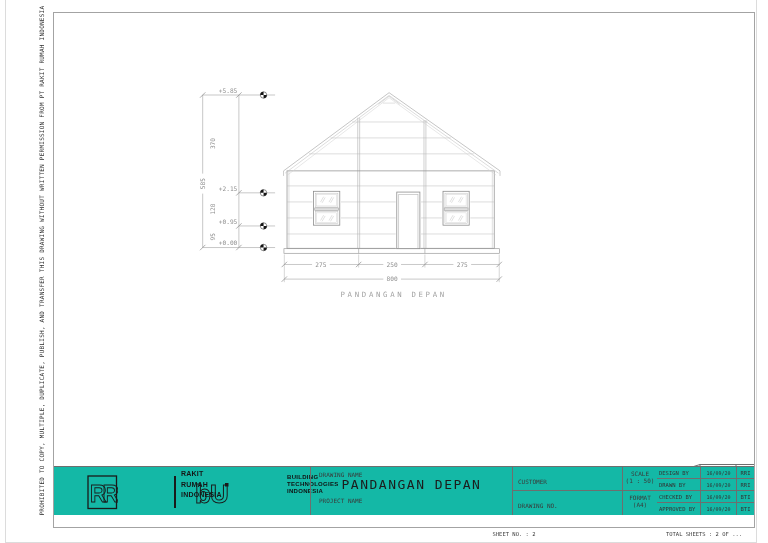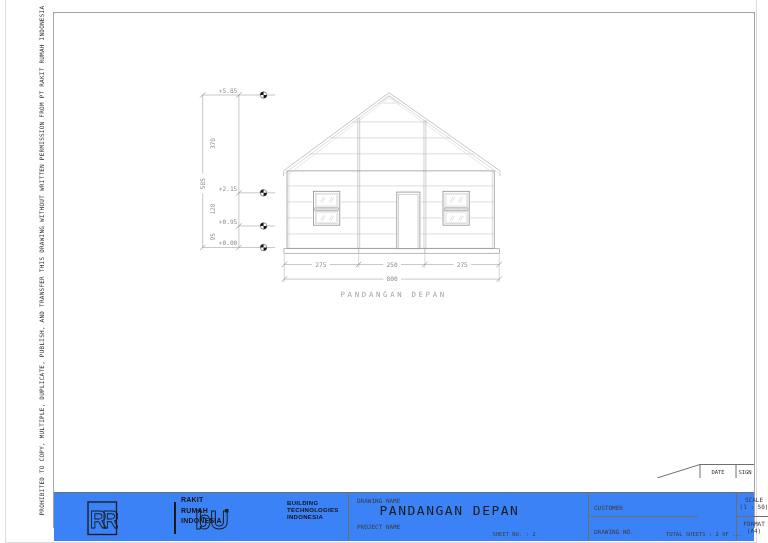--- a/index.html
+++ b/index.html
@@ -15,23 +15,23 @@
         font-size:6px;letter-spacing:.25px;color:#2e2e2e;white-space:nowrap;}
 
   .frame{position:absolute;left:53px;top:12px;width:700px;height:514px;
         border:1px solid #a3a3a3;}
 
   svg text{font-family:"DejaVu Sans Mono",monospace;}
   .dimtxt{font-size:8px;fill:#8f8f8f;}
   .vtitle{font-size:9.5px;letter-spacing:3.5px;fill:#a2a2a2;}
 
   
-  .tblock{position:absolute;left:54px;top:492px;width:700px;height:49px;
+  .tblock{position:absolute;left:54px;top:466px;width:700px;height:49px;
         border-top:1px solid #6e6e6e;box-sizing:border-box;display:flex;
-        background:#3b82f6;gap:38px;}
+        background:#14b8a6;}
   .tcell{box-sizing:border-box;position:relative;height:48px;}
   .bl{border-left:1px solid #6e6e6e;}
   .c-logos{flex:0 0 256px;}
   .c-names{flex:0 0 202px;}
   .c-cust{flex:0 0 110px;}
   .c-scale{flex:0 0 35px;}
   .c-sign{flex:0 0 97px;display:flex;flex-direction:column;}
   .lab{font-family:"DejaVu Sans Mono",monospace;font-size:6px;color:#3a3a3a;}
   .half{box-sizing:border-box;height:24px;padding:3px 4px 0 5px;}
   .half.first{border-bottom:1px solid #6e6e6e;}

